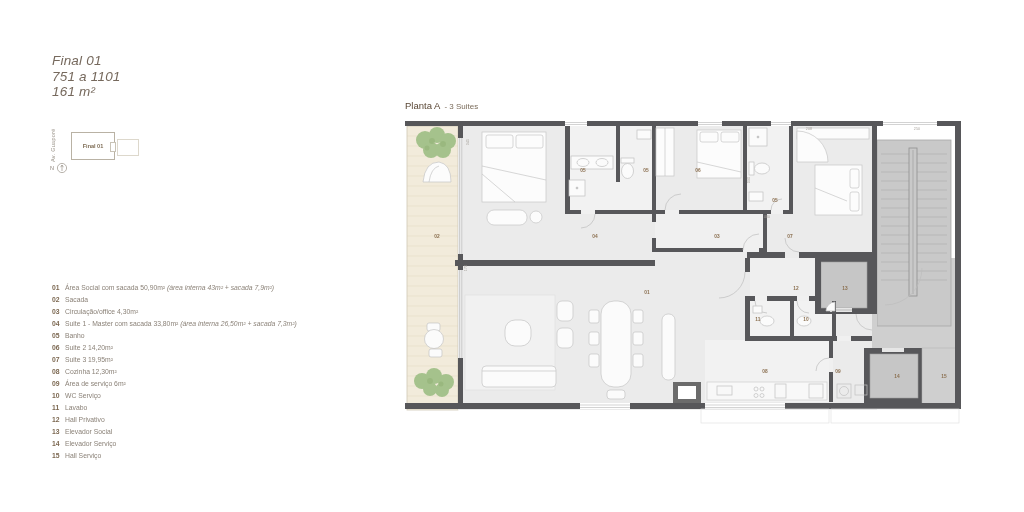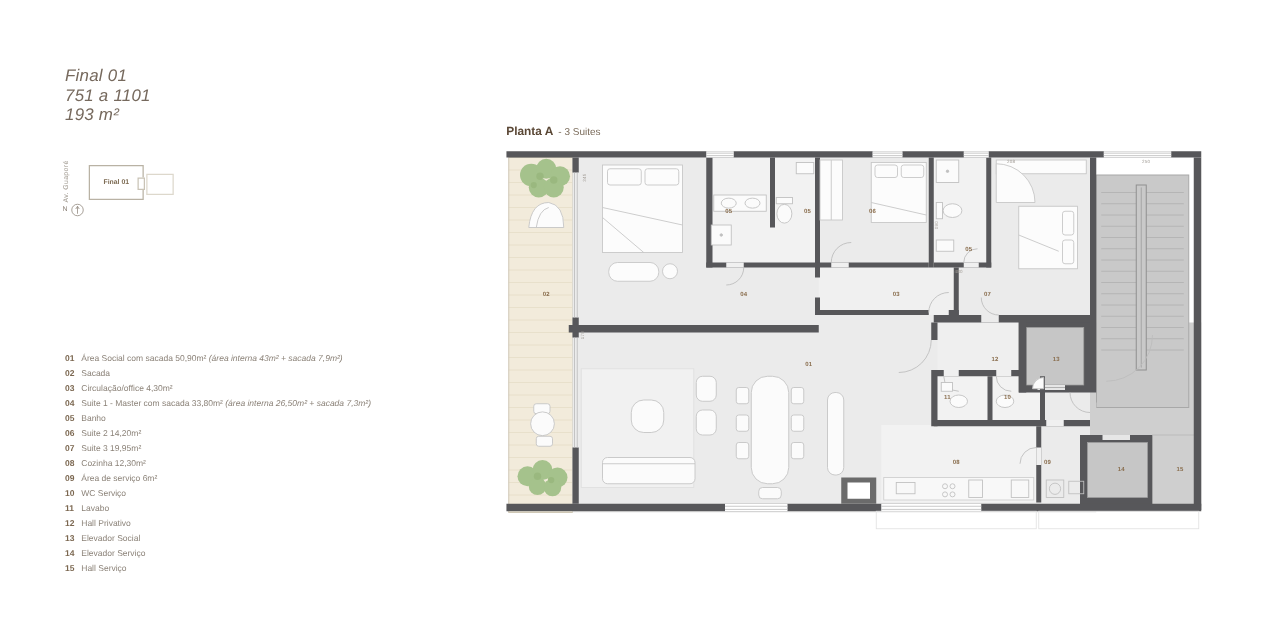--- a/index.html
+++ b/index.html
@@ -36,41 +36,41 @@
   }
   .compass{position:absolute;left:50px;top:162px;display:flex;align-items:center;gap:2px;}
   .compass .n{font-size:5.5px;color:#8b8177;}
   
   .legend{position:absolute;left:52px;top:282px;width:300px;}
   .lrow{font-size:6.8px;line-height:12px;white-space:nowrap;color:#8b8278;}
   .lnum{display:inline-block;width:13px;font-weight:bold;color:#7b6750;}
   .lnote{font-style:italic;}
   
   .plan-title{position:absolute;left:405px;top:100px;font-size:8px;color:#7b6c5b;}
-  .plan-title .main{font-size:9.5px;font-weight:bold;color:#5a4735;margin-right:4px;text-align:center;}
+  .plan-title .main{font-size:9.5px;font-weight:normal;color:#5a4735;margin-right:4px;text-align:center;}
   
   .plan{position:absolute;left:405px;top:118px;width:560px;height:310px;}
   .plan svg{position:absolute;left:0;top:0;}
   .plabel{
     position:absolute;transform:translate(-50%,-50%);
     font-size:4.8px;font-weight:bold;color:#8a6e4e;letter-spacing:.2px;
   }
   .dim{
     position:absolute;transform:translate(-50%,-50%);
     font-size:3.6px;color:#a5a09a;letter-spacing:.2px;
   }
   .dim.v{transform:translate(-50%,-50%) rotate(-90deg);}
 </style>
 </head>
 <body>
 
 <div class="title-block">
   <div>Final 01</div>
   <div>751 a 1101</div>
-  <div>193 m²</div>
+  <div>161 m²</div>
 </div>
 
 <div class="keyplan"></div>
 <div class="street">Av. Guaporé</div>
 <div class="kp-unit">Final 01</div>
 <div class="kp-adj"></div>
 <div class="compass">
   <span class="n">N</span>
   <svg width="12" height="12" viewBox="0 0 12 12">
     <circle cx="6" cy="6" r="4.6" fill="none" stroke="#9b948a" stroke-width="0.7"></circle>

